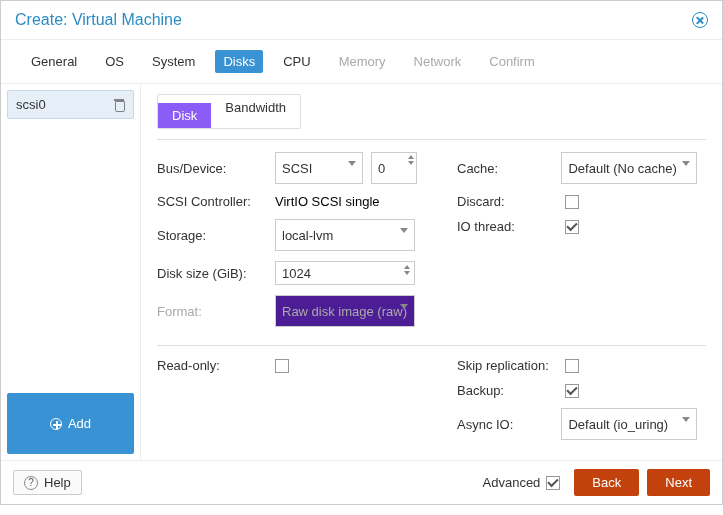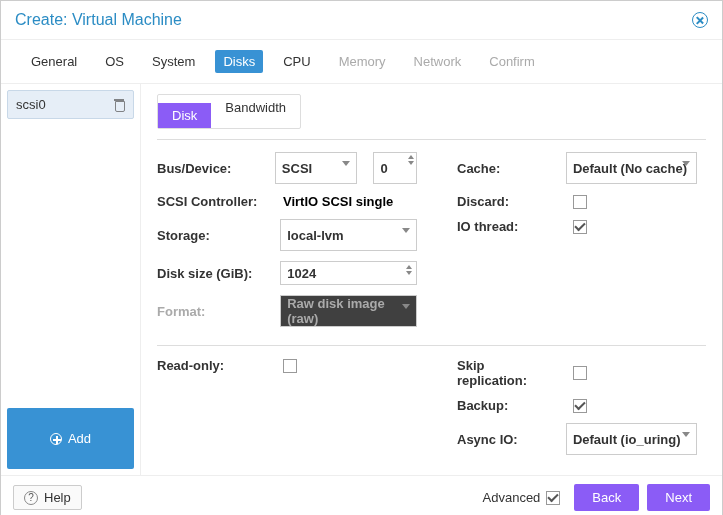--- a/index.html
+++ b/index.html
@@ -29,45 +29,45 @@
 .add-icon::after { top: 5px; left: 2px; width: 8px; height: 2px; }
 .form-area { flex: 1; padding: 10px 16px 20px 16px; }
 .subtabs { display: flex; border: 1px solid #ddd; border-radius: 2px; width: fit-content; margin-bottom: 10px; }
 .subtab { padding: 5px 14px; cursor: pointer; }
 .subtab.active { background: #8b5cf6; color: #fff; margin-top: 8px; }
 .hr { border-top: 1px solid #ddd; margin: 8px 0 12px 0; }
 .cols { display: flex; gap: 40px; }
 .col { display: flex; flex-direction: column; gap: 10px; }
 .col-left { width: 260px; }
 .col-right { width: 240px; }
-.row { display: flex; align-items: center; gap: 16px; font-weight: bold; }
+.row { display: flex; align-items: center; gap: 8px; }
 .lbl { width: 110px; color: #333; }
 .lbl.disabled { color: #aaa; }
 .lbl-r { width: 100px; }
 .sel, .num, .txt { border: 1px solid #ccc; height: 32px; padding: 0 6px; background: #fff; font-size: 13px; display: flex; align-items: center; position: relative; }
 .sel { width: 140px; cursor: pointer; }
 .sel.wide { width: 140px; }
-.sel.disabled { color: #aaa; background: #404040; cursor: default; }
+.sel.disabled { color: #aaa; background: #4c1d95; cursor: default; }
 .sel .chev { position: absolute; right: 6px; top: 8px; width: 0; height: 0; border-left: 4px solid transparent; border-right: 4px solid transparent; border-top: 5px solid #888; }
 .num { width: 46px; }
 .num .spin { position: absolute; right: 2px; top: 2px; display: flex; flex-direction: column; gap: 2px; }
 .num .spin span { width: 0; height: 0; border-left: 3px solid transparent; border-right: 3px solid transparent; }
 .num .spin .up { border-bottom: 4px solid #888; }
 .num .spin .dn { border-top: 4px solid #888; }
 .numwide { width: 140px; position: relative; border: 1px solid #ccc; height: 24px; padding: 0 6px; display: flex; align-items: center; }
 .busrow .sel { width: 88px; }
 .static { color: #000000; }
 .chk { width: 14px; height: 14px; border: 1px solid #999; background: #fff; display: inline-flex; align-items: center; justify-content: center; }
 .chk.checked::after { content: ""; width: 8px; height: 4px; border-left: 2px solid #555; border-bottom: 2px solid #555; transform: rotate(-45deg) translate(1px,-1px); }
 .footer { display: flex; align-items: center; padding: 8px 12px; border-top: 1px solid #eee; gap: 8px; }
 .help-btn { display: flex; align-items: center; gap: 6px; border: 1px solid #ccc; padding: 4px 10px; border-radius: 2px; cursor: pointer; background: #fafafa; }
 .help-icon { width: 14px; height: 14px; border: 1px solid #888; border-radius: 50%; display: flex; align-items: center; justify-content: center; font-size: 10px; color: #555; }
 .foot-spacer { flex: 1; }
 .adv { display: flex; align-items: center; gap: 6px; color: #333; margin-right: 6px; }
-.btn { background: #8b5cf6; color: #fff; padding: 6px 18px; border-radius: 2px; cursor: pointer; }
+.btn { background: #c2410c; color: #fff; padding: 6px 18px; border-radius: 2px; cursor: pointer; }
 </style>
 </head>
 <body>
 
 <div class="dialog">
 
   <div class="titlebar">
     <span class="title">Create: Virtual Machine</span>
     <span class="close-icon"></span>
   </div>

